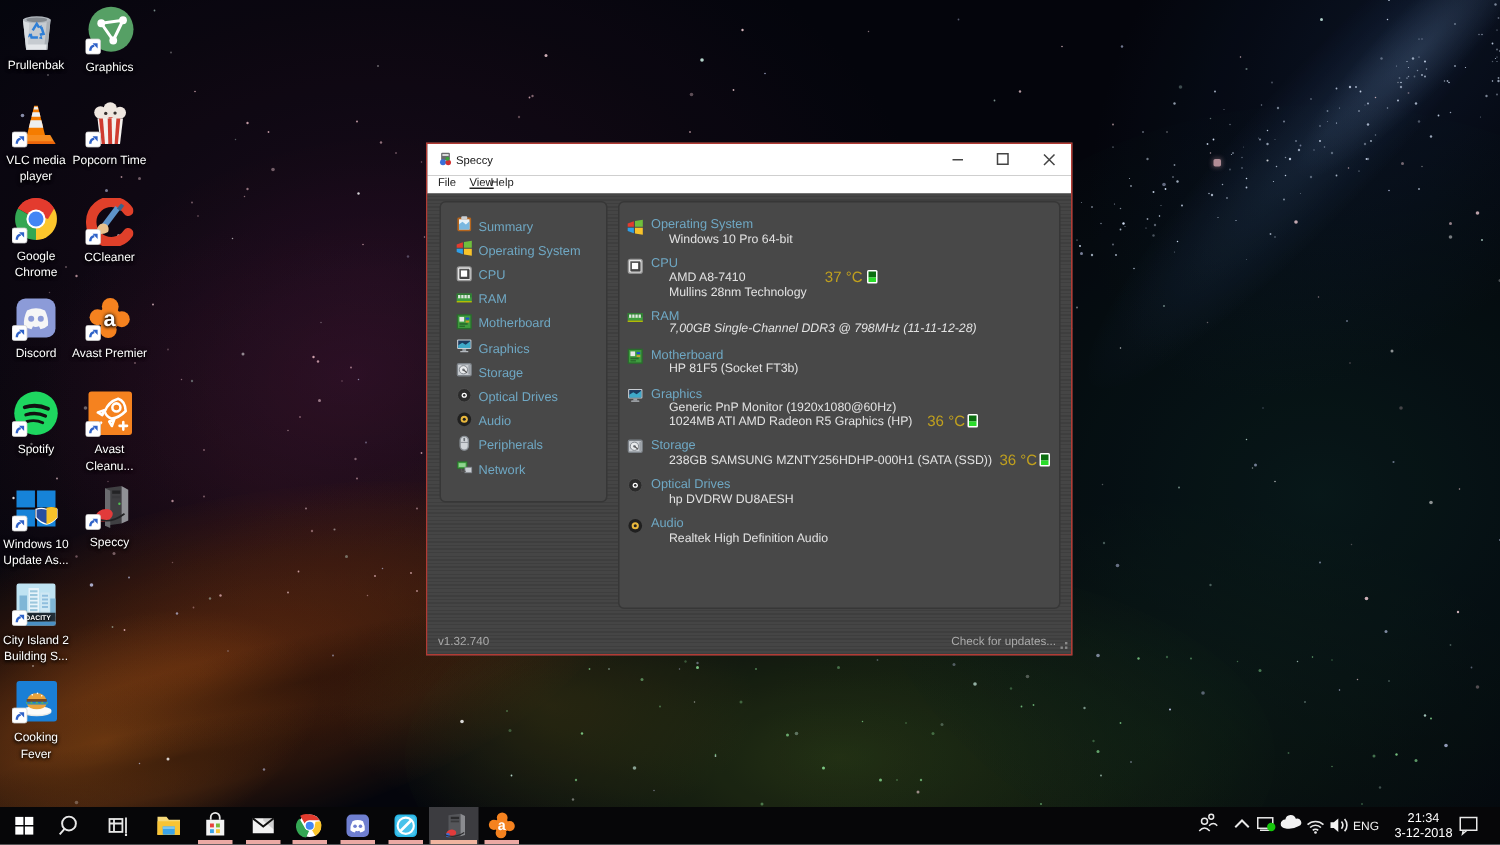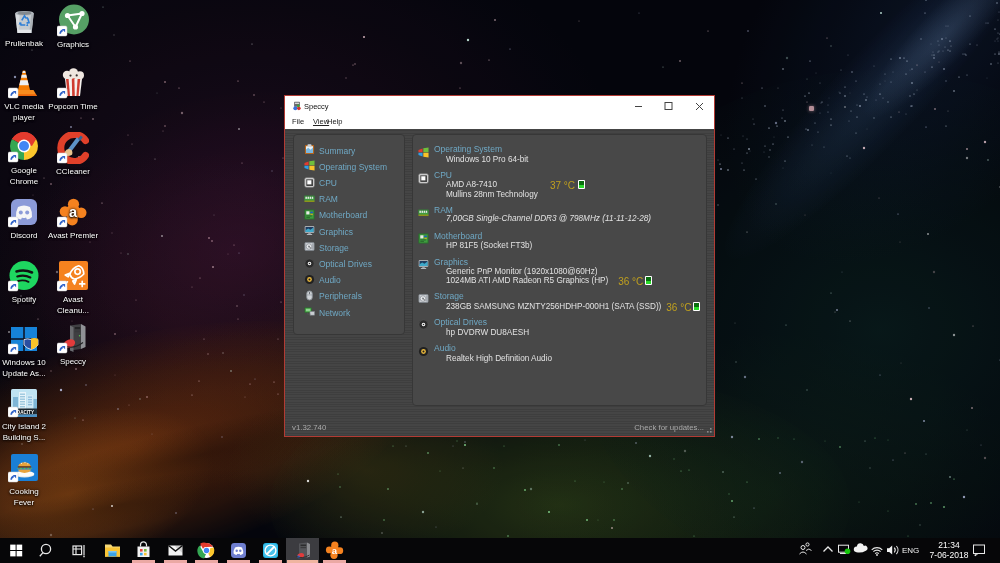--- a/index.html
+++ b/index.html
@@ -1177,15 +1177,15 @@
 <path d="M97 10.2 h2.2 l3-2.6 v9 l-3-2.6 h-2.2z" fill="#f2f2f2"></path>
 <path d="M104.3 9.7 a3.8 3.8 0 0 1 0 4.8 M106.4 8 a6.2 6.2 0 0 1 0 8.2" stroke="#e8e8e8" fill="none" stroke-width="1.1"></path>
 <text x="112" y="15" font-size="8" fill="#f2f2f2" font-family="Liberation Sans">ENG</text>
 <g stroke="#e8e8e8" fill="none" stroke-width="1">
           <rect x="183.5" y="7" width="11" height="8.5"></rect>
           <path d="M185.5 15.5 l-0.5 2.5 3-2.5"></path>
         </g>
 </svg>
       <div id="clock">
         <div>21:34</div>
-        <div>7-06-2018</div>
+        <div>3-12-2018</div>
       </div>
     </div>
 </div>
 </body></html>

